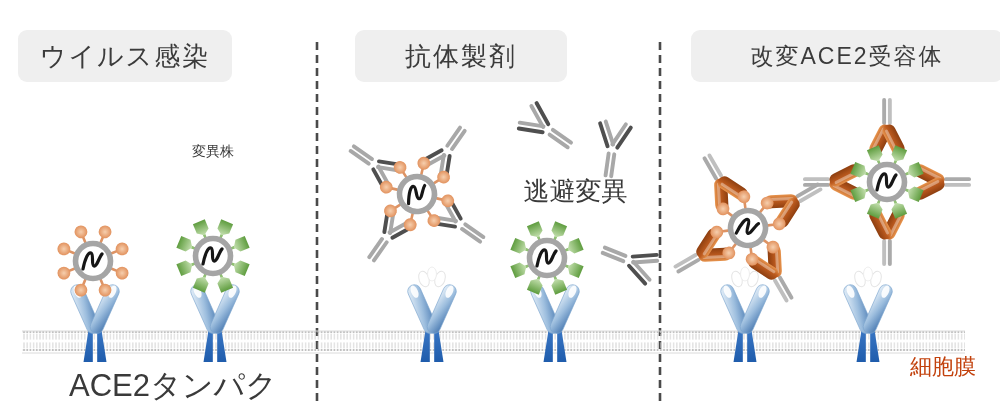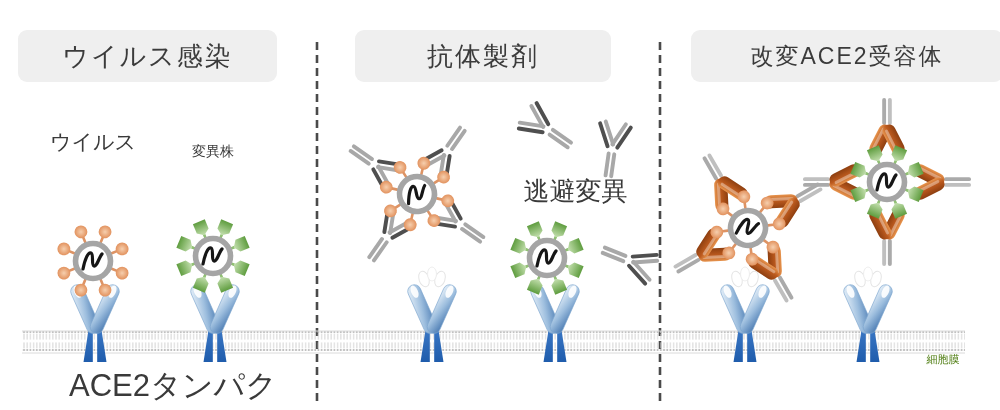--- a/index.html
+++ b/index.html
@@ -7,21 +7,21 @@
        font-family:"Liberation Sans","DejaVu Sans",sans-serif;color:var(--text,#3a3a3a);}
   .art{position:absolute;left:0;top:0;}
   .hdr{position:absolute;top:30px;height:52px;background:var(--header-bg,#efefef);
        border-radius:9px;display:flex;align-items:center;justify-content:center;
        font-size:26px;letter-spacing:2px;color:var(--header-text,#3b3b3b);}
   .lbl{position:absolute;text-align:center;line-height:1.32;}
   .lbl-virus{left:18px;top:128px;width:150px;font-size:21px;}
   .lbl-variant{left:158px;top:142px;width:110px;font-size:14px;}
   .lbl-escape{left:503px;top:174px;width:145px;font-size:26px;}
   .lbl-ace2{left:58px;top:366px;width:230px;font-size:31px;}
-  .lbl-membrane{left:903px;top:352px;width:80px;font-size:11px;color:#4d7c0f;}
+  .lbl-membrane{left:903px;top:352px;width:80px;font-size:22px;color:#c2410c;}
 </style>
 </head>
 <body>
 
 <svg class="art" width="1000" height="410" viewBox="0 0 1000 410">
   <defs>
     <linearGradient id="gArm" x1="0" y1="0" x2="1" y2="1">
       <stop offset="0" style="stop-color:var(--ace2-light,#e9f2fa)"></stop>
       <stop offset="0.5" style="stop-color:#9dbede"></stop>
       <stop offset="1" style="stop-color:var(--ace2-blue,#4677b0)"></stop>
@@ -249,23 +249,22 @@
       </g>
     <g transform="rotate(270)">
         <g transform="translate(0,-55)">
           <use href="#drug"></use>
         </g>
       </g>
     <use href="#virusG"></use>
   </g>
 </svg>
 
-<div class="hdr" style="left:18px;width:259px">ウイルス感染</div>
-<div class="hdr" style="left:355px;width:256px">抗体製剤</div>
+<div class="hdr" style="left:18px;width:214px">ウイルス感染</div>
+<div class="hdr" style="left:355px;width:212px">抗体製剤</div>
 <div class="hdr" style="left:691px;width:312px;font-size:23px">改変ACE2受容体</div>
 
 <div class="lbl lbl-virus">
-  <div>ウイルス</div>
 </div>
 <div class="lbl lbl-variant">変異株</div>
 <div class="lbl lbl-escape">逃避変異</div>
 <div class="lbl lbl-ace2">ACE2タンパク質</div>
 <div class="lbl lbl-membrane">細胞膜</div>
 
 </body></html>

